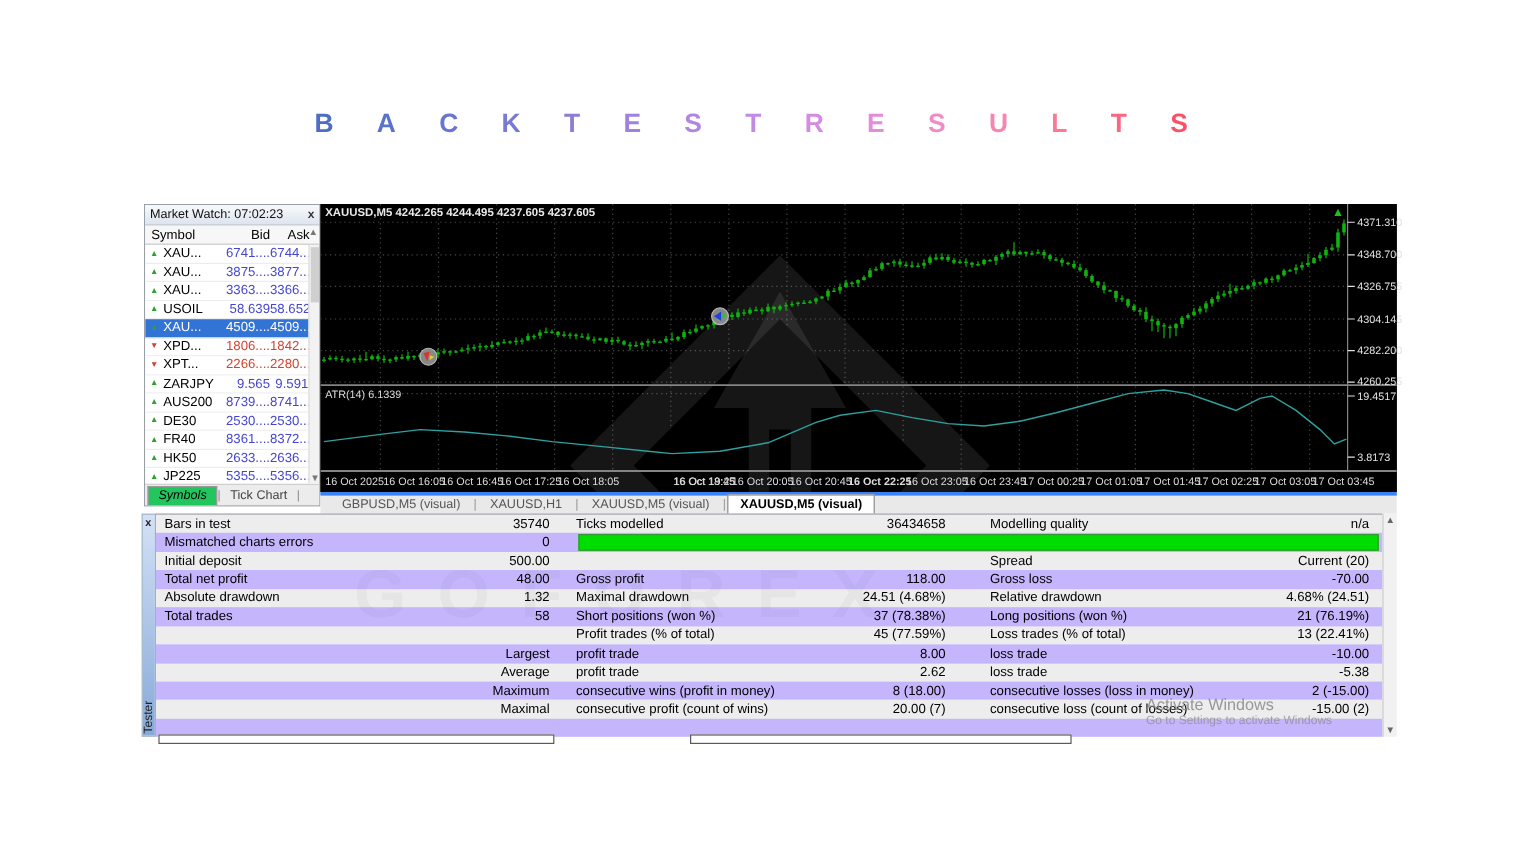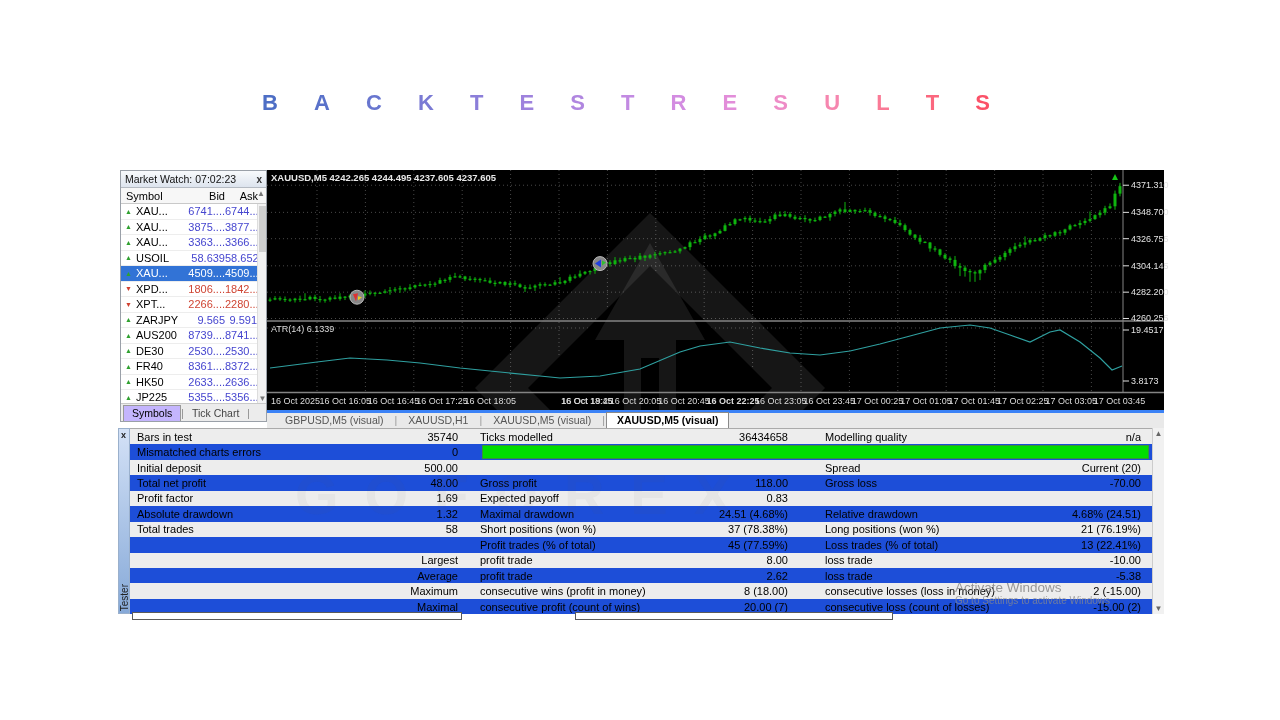--- a/index.html
+++ b/index.html
@@ -30,21 +30,21 @@
   .mw-row.down .bid, .mw-row.down .ask { color:#cf4533; }
   .mw-row.up .arr { color:#2fa12f; }
   .mw-row.down .arr { color:#d04030; }
   .mw-row.selected { background:#3273d6; }
   .mw-row.selected .sym, .mw-row.selected .bid, .mw-row.selected .ask { color:#fff; }
   #mw-scrollbar { position:absolute; right:0; top:0; bottom:0; width:9px; background:#f2f2f2; border-left:1px solid #ddd; }
   #mw-scrollbar .thumb { position:absolute; top:2px; left:1px; width:7px; height:46px; background:#cfcfcf; }
   #mw-scrollbar .down { position:absolute; bottom:0; left:0; width:9px; text-align:center; font-size:8px; color:#777; }
   #mw-tabs { height:18px; border-top:1px solid #c9c9c9; background:#ececec; display:flex; align-items:flex-end; padding-left:2px; }
   .mw-tab { font-size:10.5px; padding:1px 8px 2px; color:#444; }
-  .mw-tab.active { background:#c4b5fd; border:1px solid #999; border-bottom:none; color:#000; }
+  .mw-tab.active { background:#22c55e; border:1px solid #999; border-bottom:none; color:#000;font-style:italic; }
   #mw-tabs .tabsep { color:#888; font-size:10px; padding-bottom:2px; }
 
   
   #chart { position:absolute; left:267px; top:170px; width:897px; height:240px; background:#000; }
   #chart svg { position:absolute; left:0; top:0; }
   #ohlc-label { position:absolute; left:4px; top:2px; font-size:9.5px; font-weight:bold; color:#e8e8e8; white-space:nowrap; z-index:3; }
   #atr-label { position:absolute; left:4px; top:154px; font-size:9px; color:#dcdcdc; white-space:nowrap; z-index:3; }
   .price-label { position:absolute; left:864px; font-size:9px; color:#e2e2e2; white-space:nowrap; z-index:3; }
   #time-strip { position:absolute; left:0; top:224px; width:855px; height:32px; z-index:3; }
   .time-label { position:absolute; top:2px; font-size:9px; color:#dcdcdc; white-space:nowrap; }
@@ -54,21 +54,21 @@
   .ctab { padding:1px 10px 2px; color:#555; }
   .ctab.active { background:#fff; border:1px solid #8a8a8a; border-bottom:none; color:#000; font-weight:bold; }
   .ctab-sep { color:#999; padding:0 1px 2px; }
 
   
   #tester-strip { position:absolute; left:118px; top:428px; width:12px; height:186px; background:linear-gradient(#d3e1f6,#86a9d8); border:1px solid #9ab0cc; }
   #tester-strip .close { position:absolute; top:1px; left:2px; font-size:9px; font-weight:bold; color:#222; }
   #tester-strip .vlabel { position:absolute; bottom:2px; left:0px; font-size:10px; color:#222; writing-mode:vertical-rl; transform:rotate(180deg); }
 
   
-  #report { position:absolute; left:130px; top:428px; width:1022px; height:186px; background:#1d4ed8; border-top:1px solid #aaa; }
+  #report { position:absolute; left:130px; top:428px; width:1022px; height:186px; background:#c4b5fd; border-top:1px solid #aaa; }
   .rrow { display:grid; grid-template-columns:205px 123px 222px 108px 180px 180px; height:15.45px; align-items:center; font-size:11px; color:#000; position:relative; }
   .rrow:nth-child(odd) { background:#ededed; }
   .rrow .c0 { padding-left:7px; white-space:nowrap; }
   .rrow .c1 { text-align:right; white-space:nowrap; }
   .rrow .c2 { padding-left:22px; white-space:nowrap; }
   .rrow .c3 { text-align:right; white-space:nowrap; }
   .rrow .c4 { padding-left:37px; white-space:nowrap; }
   .rrow .c5 { text-align:right; padding-right:7px; white-space:nowrap; }
   .gbar { position:absolute; left:352px; right:3px; top:1px; bottom:1px; background:#00dd00; border:1px solid #369536; }
   #report-scrollbar { position:absolute; left:1152px; top:428px; width:12px; height:186px; background:#f1f1f1; border-left:1px solid #ccc; }
@@ -709,28 +709,20 @@
       </div>
       <div class="rrow">
         <span class="c0">Total net profit</span>
         <span class="c1">48.00</span>
         <span class="c2">Gross profit</span>
         <span class="c3">118.00</span>
         <span class="c4">Gross loss</span>
         <span class="c5">-70.00</span>
       </div>
       <div class="rrow">
-        <span class="c0">Profit factor</span>
-        <span class="c1">1.69</span>
-        <span class="c2">Expected payoff</span>
-        <span class="c3">0.83</span>
-        <span class="c4"></span>
-        <span class="c5"></span>
-      </div>
-      <div class="rrow">
         <span class="c0">Absolute drawdown</span>
         <span class="c1">1.32</span>
         <span class="c2">Maximal drawdown</span>
         <span class="c3">24.51 (4.68%)</span>
         <span class="c4">Relative drawdown</span>
         <span class="c5">4.68% (24.51)</span>
       </div>
       <div class="rrow">
         <span class="c0">Total trades</span>
         <span class="c1">58</span>

